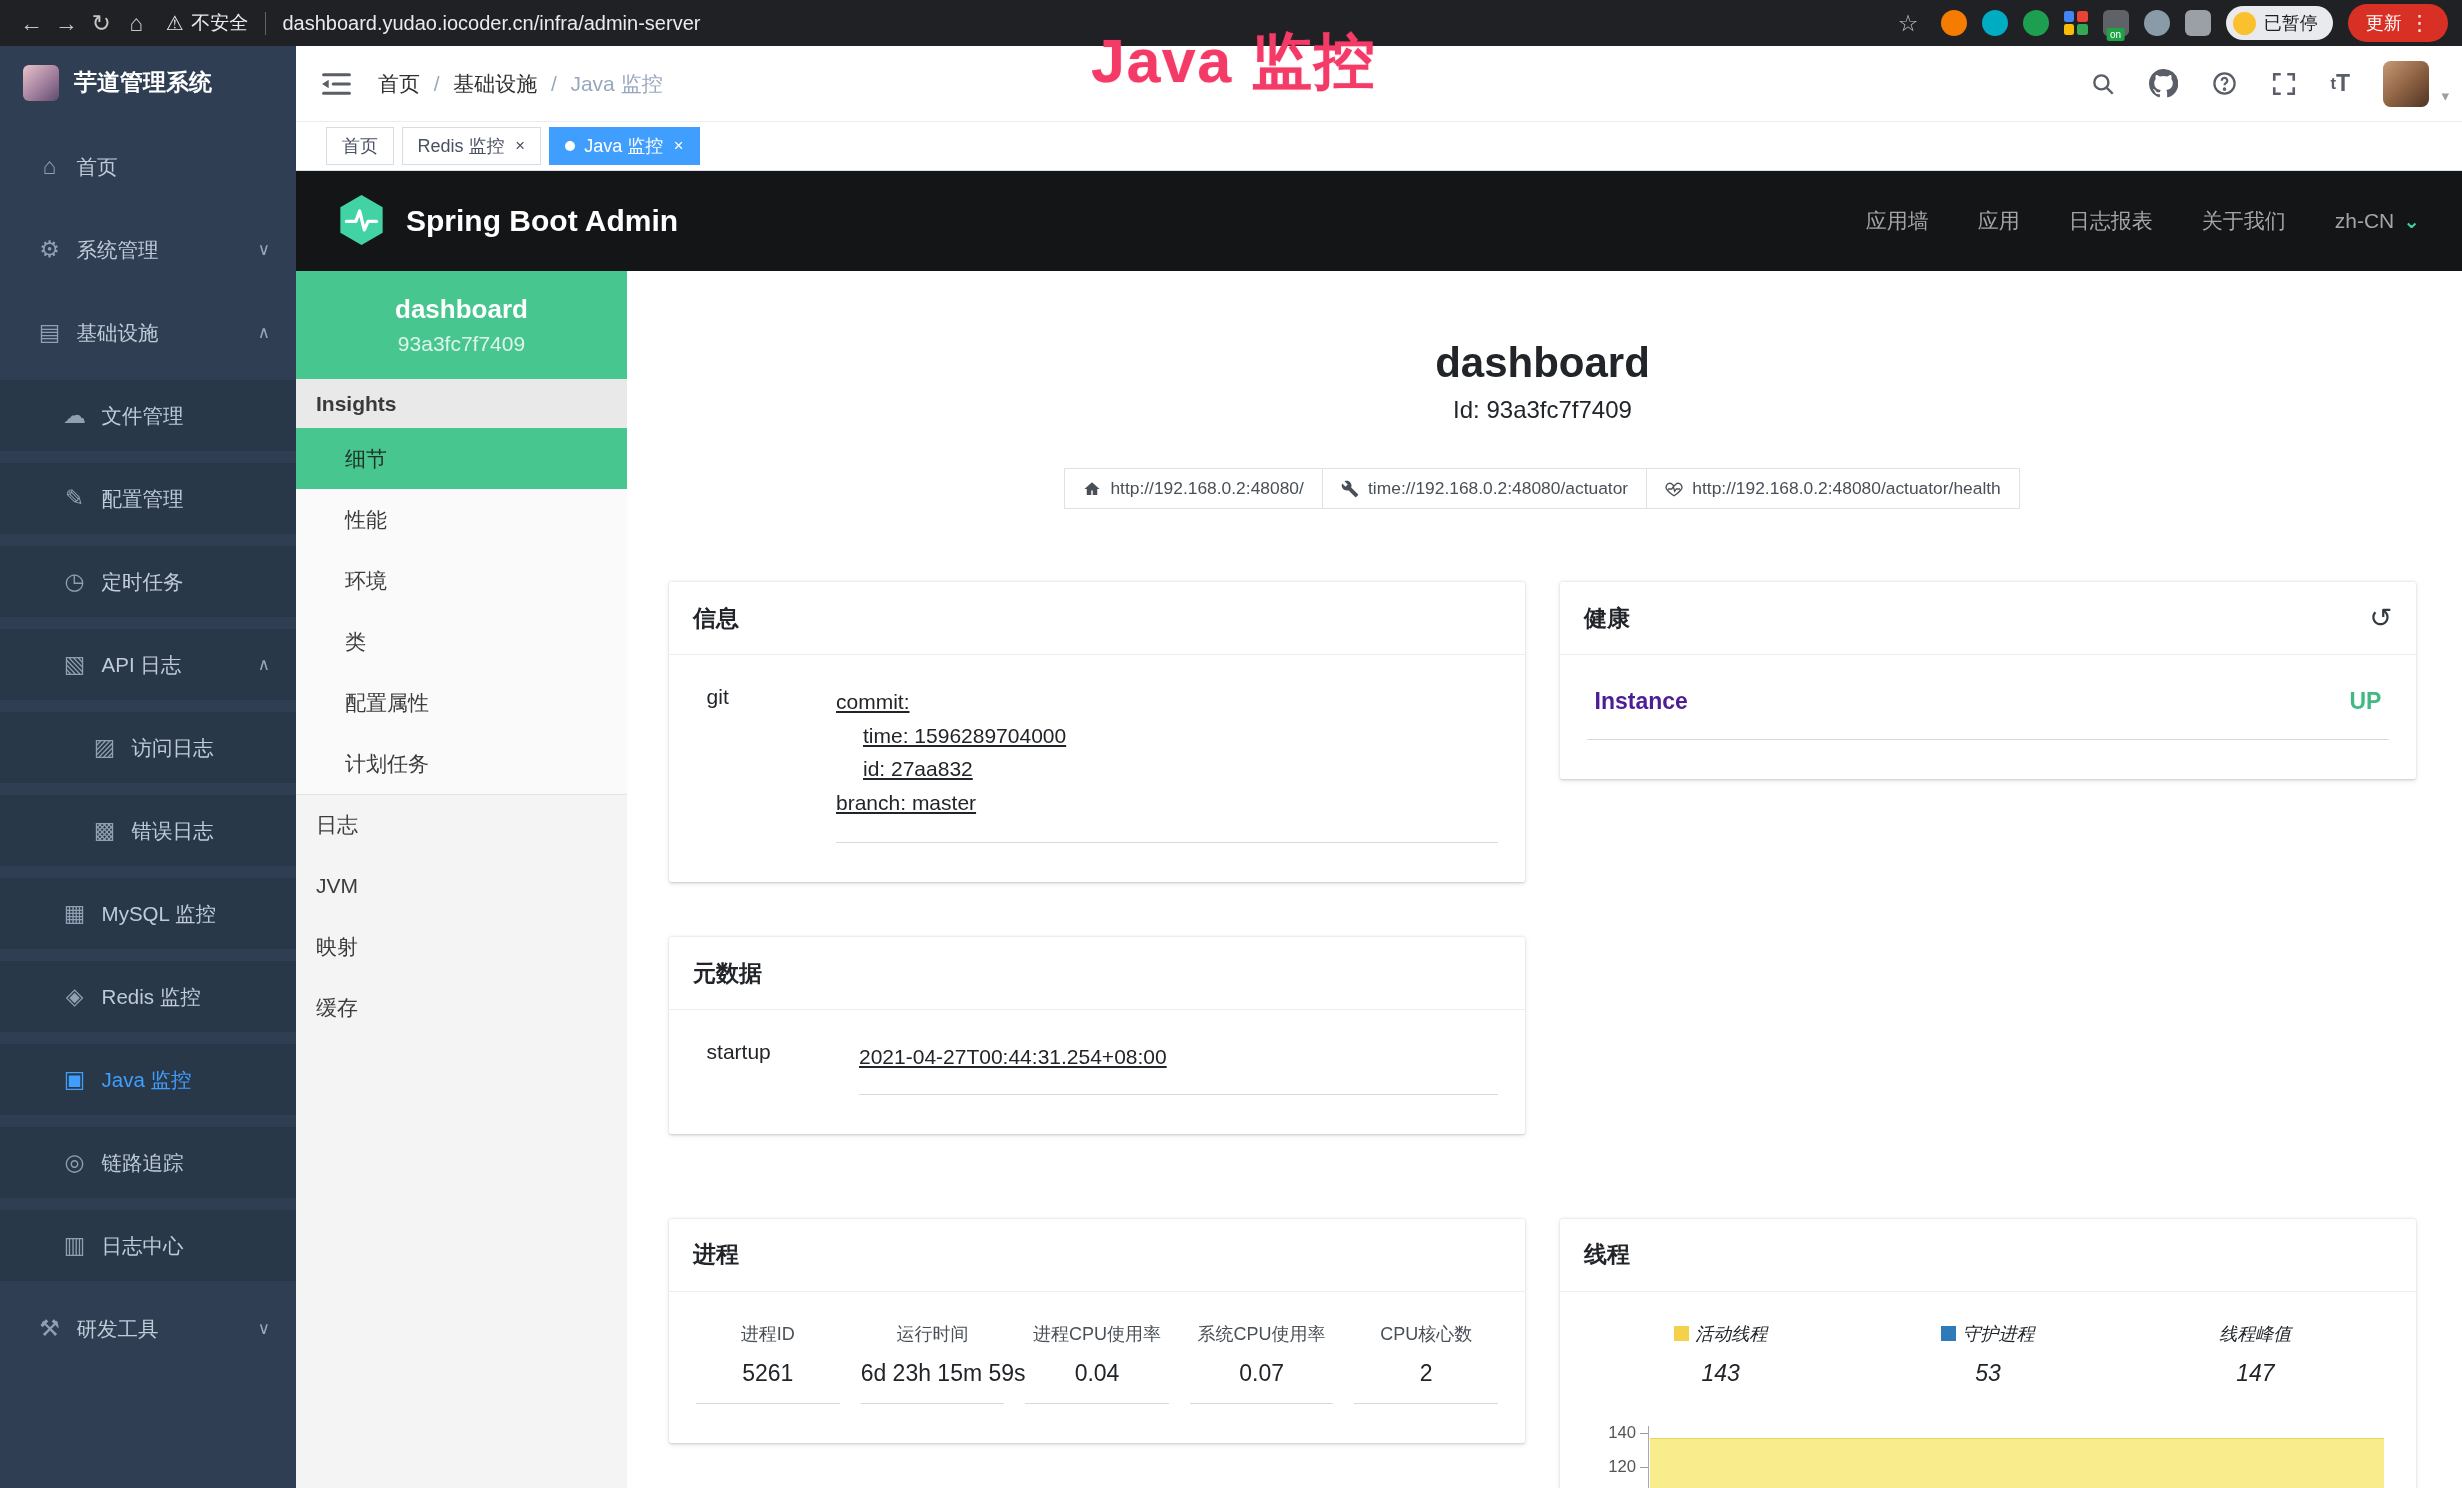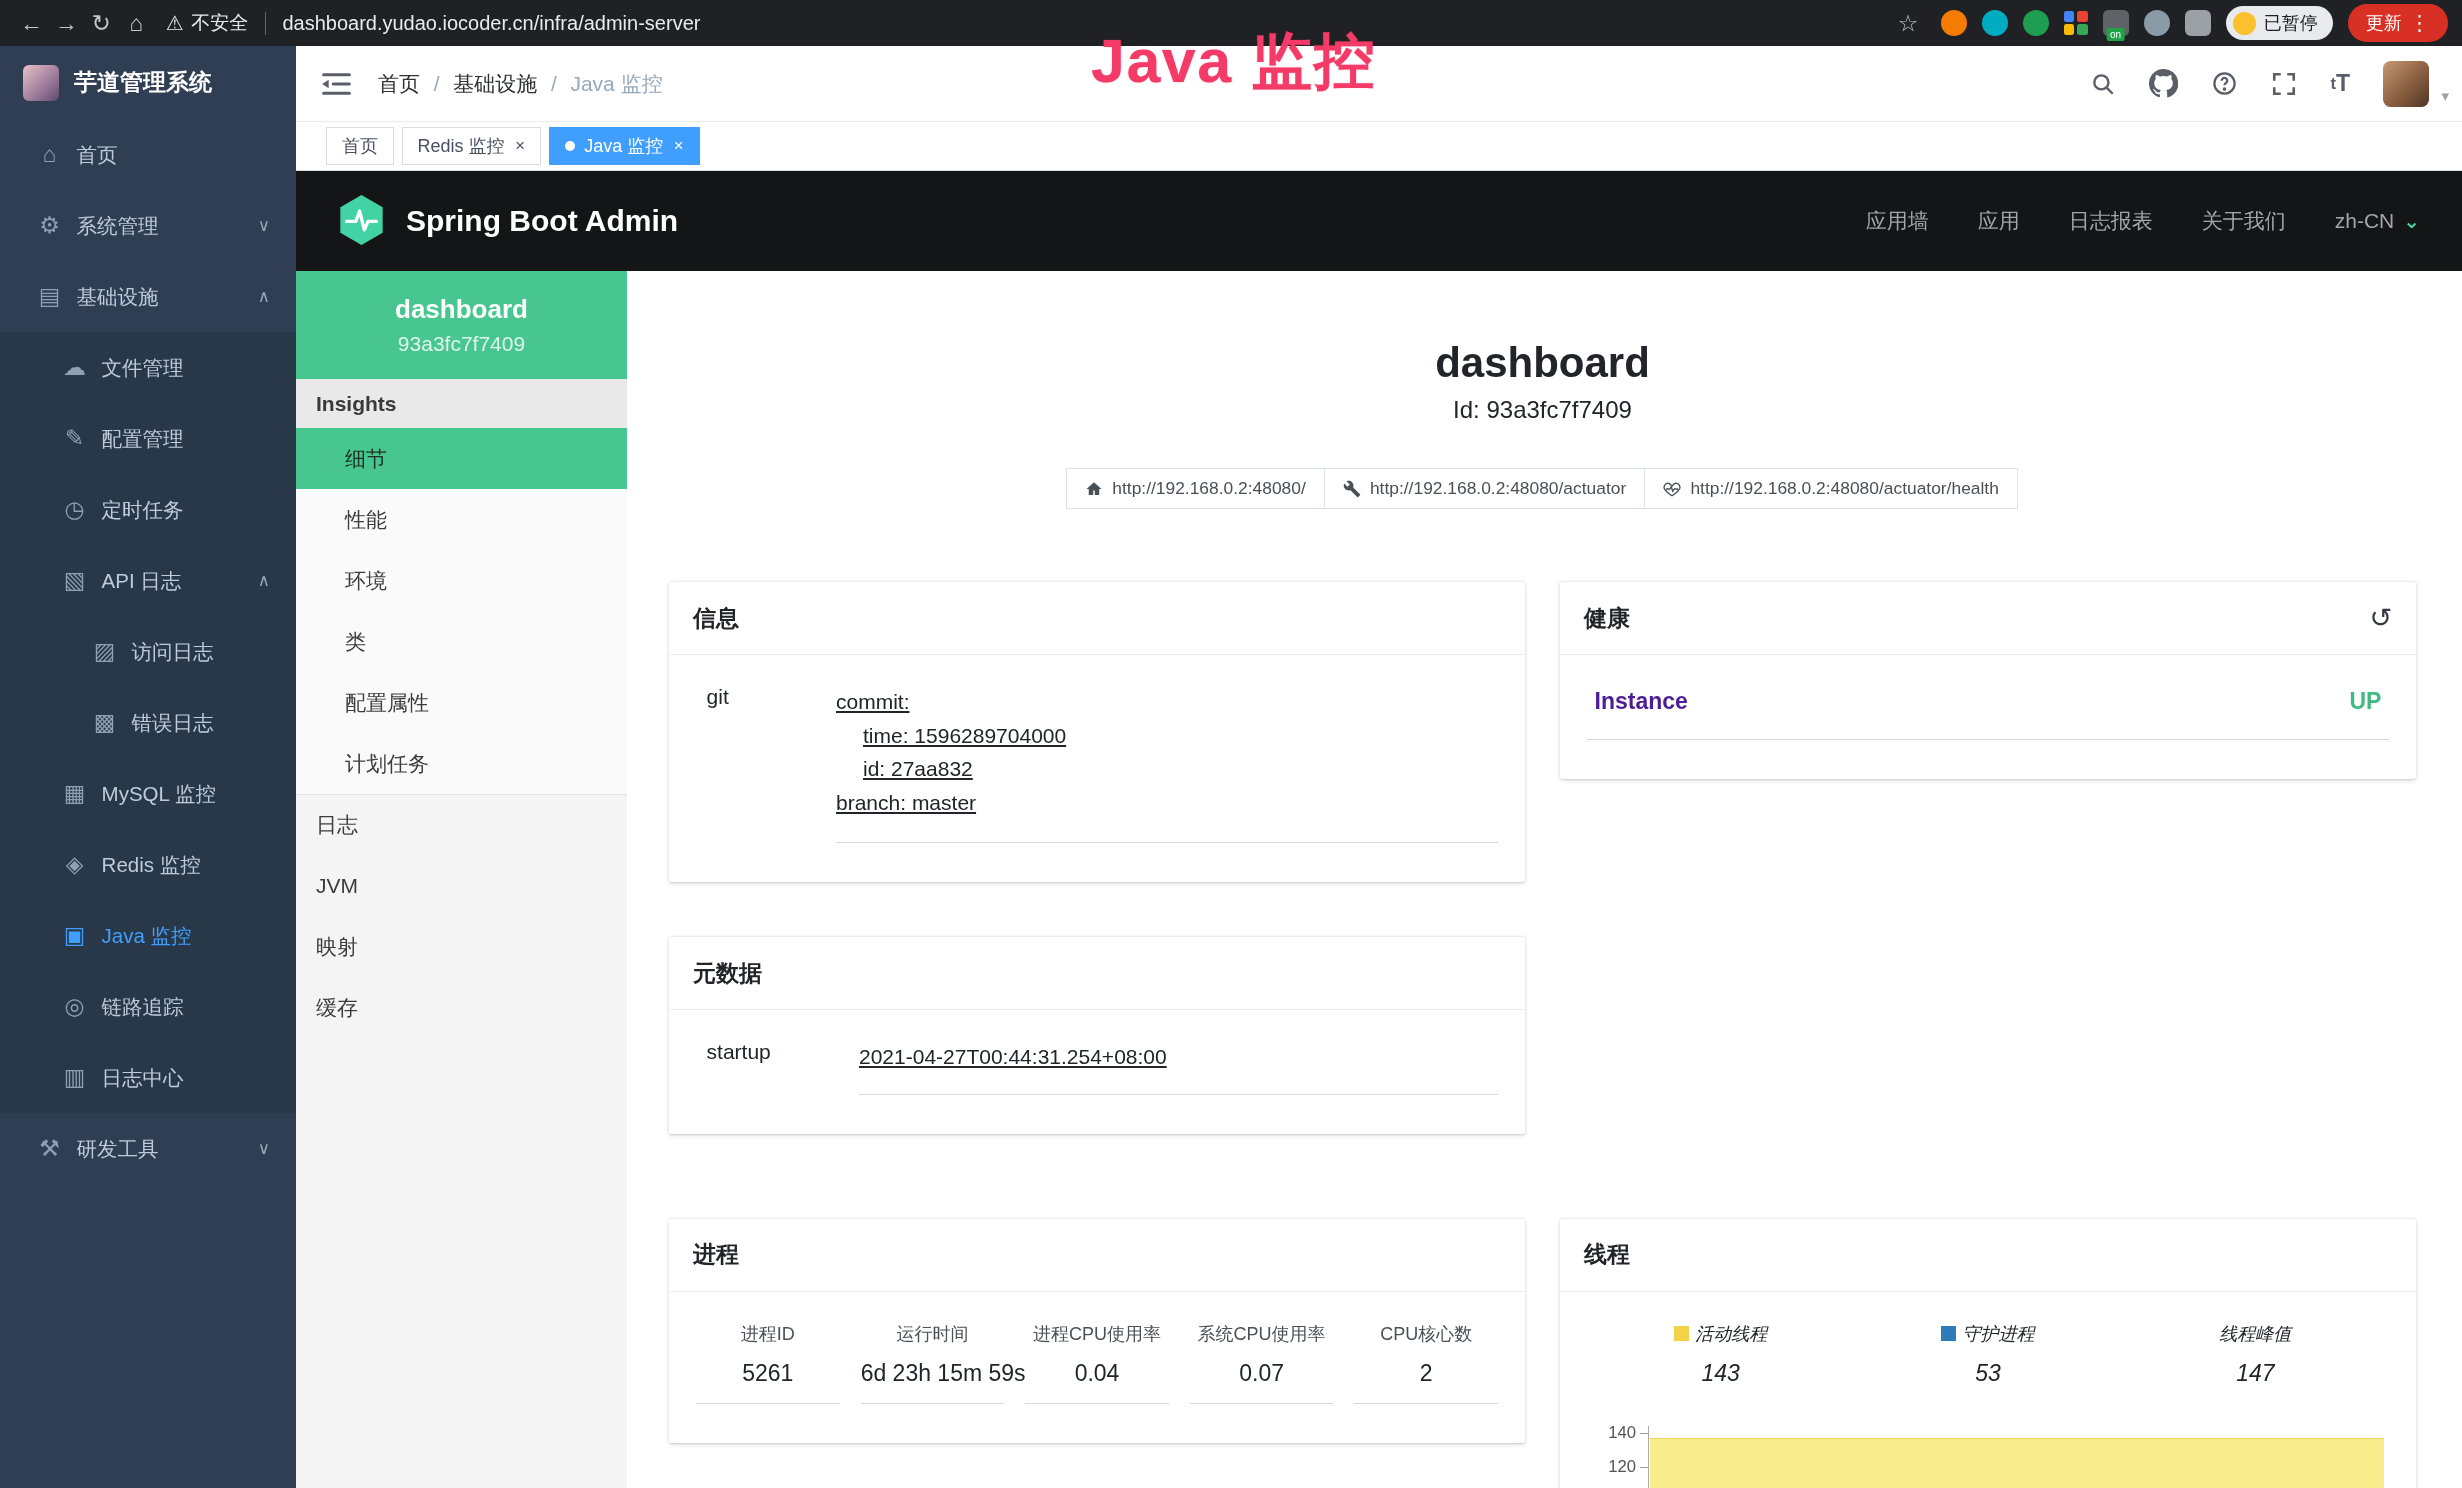--- a/index.html
+++ b/index.html
@@ -23,21 +23,21 @@
   .update-btn { background:#d93025; color:#fff; border:none; border-radius:758px; padding:6.8px 18px; font-size:18px; display:flex; align-items:center; gap:7.6px; cursor:pointer; font-family:inherit; }
   .kebab { font-size:21px; color:#e8eaed; }
 
   
   .annotation { position:absolute; left:1091px; top:21px; font-size:61px; font-weight:800; color:#f43b68; z-index:100; pointer-events:none; letter-spacing:1.5px; text-shadow:0 0 1.5px rgba(244,59,104,.4); }
 
   
   .app { display:flex; height:1443px; }
 
   
-  .app-sidebar { width:296px; flex-shrink:0; background:#2f3e52; display:flex; flex-direction:column; overflow:hidden; }
+  .app-sidebar { width:296px; flex-shrink:0; background:#2f3e52; display:flex; flex-direction:column; overflow:hidden;gap:12px; }
   .logo-row { height:73px; display:flex; align-items:center; padding-left:23px; flex-shrink:0; }
   .logo-avatar { width:36px; height:36px; border-radius:6px; background:linear-gradient(135deg,#e8c3c8,#9c7a9a 60%,#5f4a6e); flex-shrink:0; }
   .logo-title { font-size:23px; font-weight:bold; color:#fff; margin-left:15px; white-space:nowrap; }
   .menu-item { height:71px; display:flex; align-items:center; padding:0 26px 0 33px; font-size:20.5px; color:#bfcbd9; cursor:pointer; white-space:nowrap; }
   .menu-item .mi { width:33px; font-size:23px; color:#8fa0b3; margin-right:10.6px; text-align:center; flex-shrink:0; }
   .menu-item.lvl2 { padding-left:58px; background:#293848; }
   .menu-item.lvl3 { padding-left:88px; background:#293848; }
   .menu-item.active { color:#409eff; }
   .menu-item.active .mi { color:#409eff; }
   .chev { margin-left:auto; font-size:16.7px; color:#9aa7b8; }
@@ -368,21 +368,21 @@
           <button class="link-btn">
             <svg viewBox="0 0 24 24">
                 <path d="M12 3 2 12h3v8h6v-6h2v6h6v-8h3z" fill="#495057"></path>
               </svg>
             <span>http://192.168.0.2:48080/</span>
           </button>
           <button class="link-btn">
             <svg viewBox="0 0 24 24">
                 <path d="M22.7 19 13.6 9.9c.9-2.3.4-5-1.5-6.9C10.1 1 7.1.6 4.7 1.7L9 6 6 9 1.6 4.7C.4 7.1.9 10.1 2.9 12.1c1.9 1.9 4.6 2.4 6.9 1.5l9.1 9.1c.4.4 1 .4 1.4 0l2.3-2.3c.5-.4.5-1.1.1-1.4z" fill="#495057"></path>
               </svg>
-            <span>http://192.168.0.2:48080/actuator</span>
+            <span>time://192.168.0.2:48080/actuator</span>
           </button>
           <button class="link-btn">
             <svg viewBox="0 0 24 24">
               <path d="M12 21S4.5 16.1 2 11.8C.6 9.2 1.9 5.4 5.2 4.6c1.9-.5 3.9.2 5 1.8L12 8l1.8-1.6c1.1-1.6 3.1-2.3 5-1.8 3.3.8 4.6 4.6 3.2 7.2C19.5 16.1 12 21 12 21z" fill="none" stroke="#495057" stroke-width="1.8"></path>
               <polyline points="4 12 9 12 11 9 13 15 15 12 20 12" fill="none" stroke="#495057" stroke-width="1.8"></polyline>
             </svg>
             <span>http://192.168.0.2:48080/actuator/health</span>
           </button>
         </div>
 

